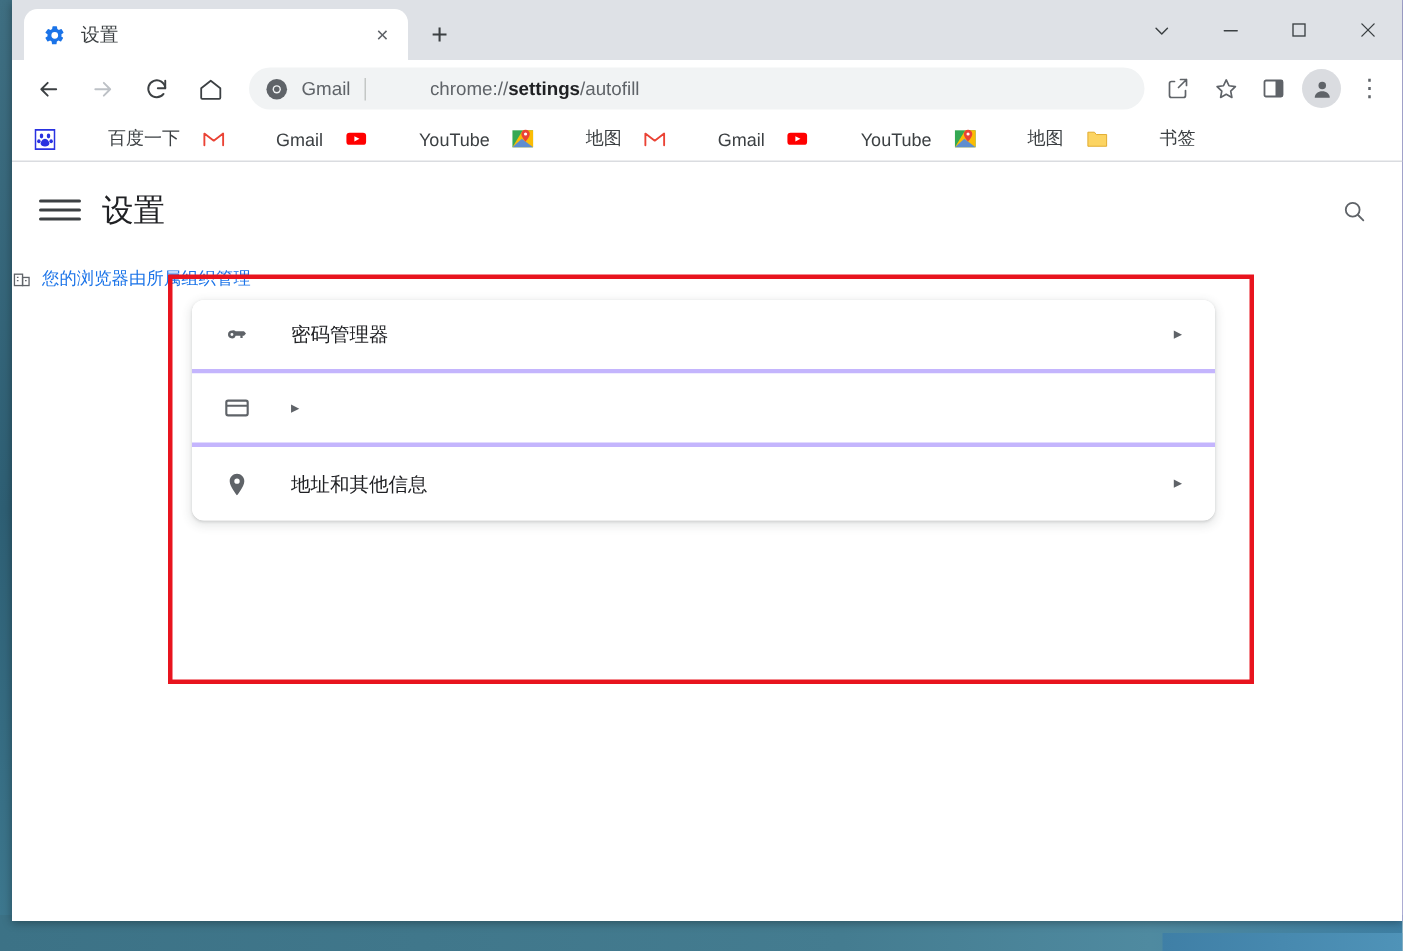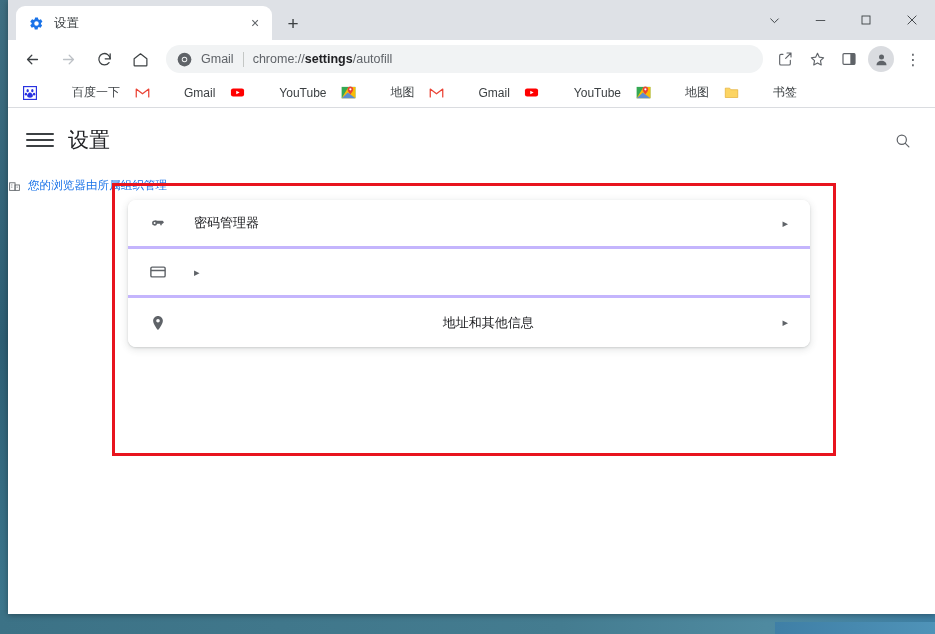--- a/index.html
+++ b/index.html
@@ -83,21 +83,21 @@
     padding: 0 10px 0 10px; min-width: 0;
   }
   .omnibox-icon { width: 16px; height: 16px; flex: none; margin-right: 9px;
     display:flex; align-items:center; justify-content:center; }
   .omnibox-chip { font-size: 12.5px; color: #5f6368; white-space: nowrap; }
   .omnibox-sep {
     width: 1px; height: 15px; background: #c4c7c5; margin: 0 9px; flex: none;
   }
   .omnibox-url {
     font-size: 12.5px; color: #5f6368; white-space: nowrap;
-    overflow: hidden; text-overflow: ellipsis;
+    overflow: hidden; text-overflow: ellipsis; margin-left: 34px;
   }
   .omnibox-url b { color: #202124; font-weight: 700; }
   .tool-icon {
     width: 28px; height: 28px; margin: 0 2px; border-radius: 50%; flex: none;
     display: flex; align-items: center; justify-content: center; color: #5f6368;
   }
   .avatar-btn {
     width: 26px; height: 26px; margin: 0 3px; border-radius: 50%; flex: none;
     background: #dadce0; display: flex; align-items: center;
     justify-content: center; color: #5f6368;
@@ -157,21 +157,21 @@
   }
   .card {
     background: #ffffff; border-radius: 8px; width: 682px;
     box-shadow: 0 1px 2px rgba(60,64,67,.18), 0 2px 6px 2px rgba(60,64,67,.10);
     overflow: hidden;
   }
   .card-row {
     height: 49px; display: flex; align-items: center; padding: 0 22px 0 20px;
     border-bottom: 3px solid #c4b5fd; background: #fff;
   }
-  .card-row:last-child { border-bottom: none; text-align: center; }
+  .card-row:last-child { border-bottom: none; }
   .row-icon {
     width: 20px; height: 20px; flex: none; margin-right: 26px;
     display: flex; align-items: center; justify-content: center; color: #5f6368;
   }
   .row-label { font-size: 13px; color: #202124; flex: 1; }
   .row-arrow {
     color: #5f6368; font-size: 11px; line-height: 1; flex: none;
   }
 </style>
 </head>

